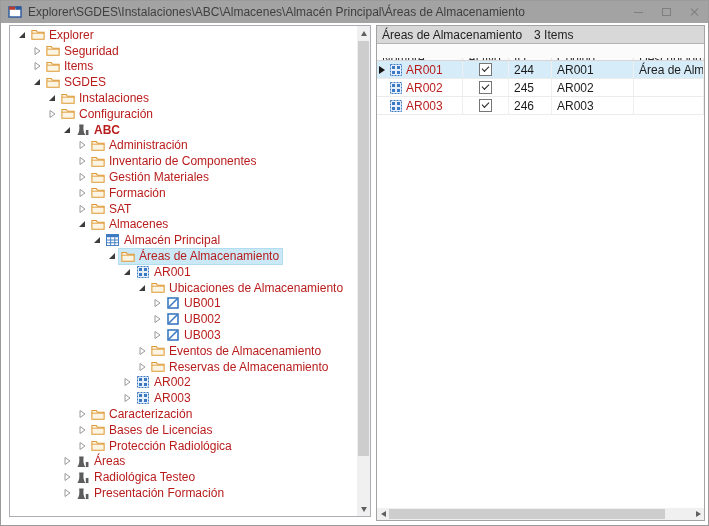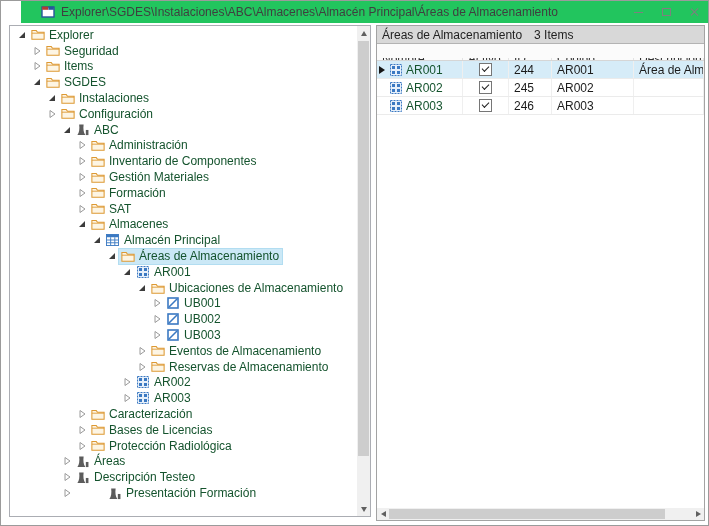--- a/index.html
+++ b/index.html
@@ -1,21 +1,21 @@
 <!DOCTYPE html>
 <html><head>
 <meta charset="utf-8">
 <style>
   html,body{margin:0;padding:0;}
   body{width:709px;height:526px;position:relative;background:#fff;
        font-family:"Liberation Sans","DejaVu Sans",sans-serif;font-size:12px;color:#1b1b1b;overflow:hidden;}
   .window{position:absolute;inset:0;border:1px solid #9b9b9b;box-sizing:border-box;background:#fff;}
 
   
-  .titlebar{height:22px;display:flex;align-items:center;padding-left:20px;background:#22c55e;margin-left:20px;}
+  .titlebar{height:22px;display:flex;align-items:center;padding-left:7px;background:#a3a3a3;}
   .app-icon{width:14px;height:14px;margin-right:6px;display:inline-flex;align-items:center;}
   .title-text{font-size:12px;color:#3f3f3f;white-space:nowrap;}
   .tb-spacer{flex:1;}
   .winbtns{display:flex;height:22px;}
   .winbtn{width:28px;height:22px;display:flex;align-items:center;justify-content:center;cursor:default;}
   .glyph-min{width:9px;height:1px;background:#7f7f7f;}
   .glyph-max{width:9px;height:8px;border:1px solid #7f7f7f;box-sizing:border-box;}
   .glyph-close{position:relative;width:10px;height:10px;}
   .glyph-close::before,.glyph-close::after{content:"";position:absolute;left:4.5px;top:0;width:1.2px;height:10px;background:#7f7f7f;}
   .glyph-close::before{transform:rotate(45deg);}
@@ -23,21 +23,21 @@
 
   
   .tree-panel{position:absolute;left:8px;top:24px;width:362px;height:492px;border:1px solid #abadb3;
               box-sizing:border-box;background:#fff;overflow:hidden;}
   .tree-rows{position:absolute;left:0;top:1px;right:13px;bottom:0;overflow:hidden;}
   .tree-row{height:15.8px;display:flex;align-items:center;white-space:nowrap;}
   .expander{width:15px;height:100%;display:inline-flex;align-items:center;justify-content:center;flex:0 0 15px;}
   .node-content{display:inline-flex;align-items:center;padding:0 3px 0 1px;height:15px;}
   .node-content.selected{background:#cbe8f6;outline:1px solid #b2ddf1;}
   .node-icon{width:15px;display:inline-flex;align-items:center;justify-content:center;flex:0 0 15px;}
-  .node-label{margin-left:4px;font-size:12px;color:#14532d;}
+  .node-label{margin-left:4px;font-size:12px;color:#b91c1c;}
 
   
   .vscroll{position:absolute;top:0;right:0;bottom:0;width:13px;background:#f0f0f0;}
   .hscroll{position:absolute;left:0;right:0;bottom:0;height:12px;background:#f0f0f0;}
   .scrollbtn{position:absolute;background:#f0f0f0;display:flex;align-items:center;justify-content:center;}
   .vscroll .scrollbtn{width:13px;height:14px;left:0;}
   .hscroll .scrollbtn{height:12px;width:12px;top:0;}
   .thumb-v{position:absolute;left:1px;width:11px;background:#cdcdcd;}
   .thumb-h{position:absolute;top:1px;height:10px;background:#cdcdcd;}
   .arr{width:0;height:0;}
@@ -188,21 +188,21 @@
           <span class="node-content">
             <span class="node-icon">
               <svg width="14" height="13" viewBox="0 0 16 14">
                 <path d="M1 2.5 H6 L7.5 4.5 H15 V12.5 H1 Z" fill="#fdf5e4" stroke="#dd9933" stroke-width="1.2"></path>
                 <path d="M1 5.5 H15" stroke="#dd9933" stroke-width="1"></path>
               </svg>
             </span>
             <span class="node-label">Configuración</span>
           </span>
         </div>
-        <div class="tree-row" style="padding-left: 49px;">
+        <div class="tree-row" style="padding-left: 49px; font-weight: bold;">
           <span class="expander">
             <svg width="10" height="10" viewBox="0 0 10 10">
               <polygon points="8,2 8,8 2,8" fill="#3c3c3c"></polygon>
             </svg>
           </span>
           <span class="node-content">
             <span class="node-icon">
               <svg width="13" height="13" viewBox="0 0 14 14">
                 <path d="M1.5 13 C3.5 10 4 6.5 3.4 1.5 L8.2 1.5 C7.6 6.5 8.1 10 10.1 13 Z" fill="#5c5c5c"></path>
                 <rect x="10.6" y="7.5" width="2.8" height="5.5" fill="#5c5c5c"></rect>
@@ -352,21 +352,21 @@
                 <rect x="0.5" y="0.5" width="11" height="11" fill="#e7f0fa" stroke="#3b79c2" stroke-dasharray="2,1"></rect>
                 <rect x="2" y="2" width="3" height="3" fill="#3b79c2"></rect>
                 <rect x="7" y="2" width="3" height="3" fill="#3b79c2"></rect>
                 <rect x="2" y="7" width="3" height="3" fill="#3b79c2"></rect>
                 <rect x="7" y="7" width="3" height="3" fill="#3b79c2"></rect>
               </svg>
             </span>
             <span class="node-label">AR001</span>
           </span>
         </div>
-        <div class="tree-row" style="padding-left: 124px; align-items: flex-end;">
+        <div class="tree-row" style="padding-left: 124px;">
           <span class="expander">
             <svg width="10" height="10" viewBox="0 0 10 10">
               <polygon points="8,2 8,8 2,8" fill="#3c3c3c"></polygon>
             </svg>
           </span>
           <span class="node-content">
             <span class="node-icon">
               <svg width="14" height="13" viewBox="0 0 16 14">
                 <path d="M1 2.5 H6 L7.5 4.5 H15 V12.5 H1 Z" fill="#fdf5e4" stroke="#dd9933" stroke-width="1.2"></path>
                 <path d="M1 5.5 H15" stroke="#dd9933" stroke-width="1"></path>
@@ -563,24 +563,24 @@
               <polygon points="3,1.5 8,5 3,8.5" fill="#ffffff" stroke="#9a9a9a"></polygon>
             </svg>
           </span>
           <span class="node-content">
             <span class="node-icon">
               <svg width="13" height="13" viewBox="0 0 14 14">
                 <path d="M1.5 13 C3.5 10 4 6.5 3.4 1.5 L8.2 1.5 C7.6 6.5 8.1 10 10.1 13 Z" fill="#5c5c5c"></path>
                 <rect x="10.6" y="7.5" width="2.8" height="5.5" fill="#5c5c5c"></rect>
               </svg>
             </span>
-            <span class="node-label">Descripción Testeo</span>
-          </span>
-        </div>
-        <div class="tree-row" style="padding-left: 49px; gap: 32px;">
+            <span class="node-label">Radiológica Testeo</span>
+          </span>
+        </div>
+        <div class="tree-row" style="padding-left: 49px;">
           <span class="expander">
             <svg width="10" height="10" viewBox="0 0 10 10">
               <polygon points="3,1.5 8,5 3,8.5" fill="#ffffff" stroke="#9a9a9a"></polygon>
             </svg>
           </span>
           <span class="node-content">
             <span class="node-icon">
               <svg width="13" height="13" viewBox="0 0 14 14">
                 <path d="M1.5 13 C3.5 10 4 6.5 3.4 1.5 L8.2 1.5 C7.6 6.5 8.1 10 10.1 13 Z" fill="#5c5c5c"></path>
                 <rect x="10.6" y="7.5" width="2.8" height="5.5" fill="#5c5c5c"></rect>

